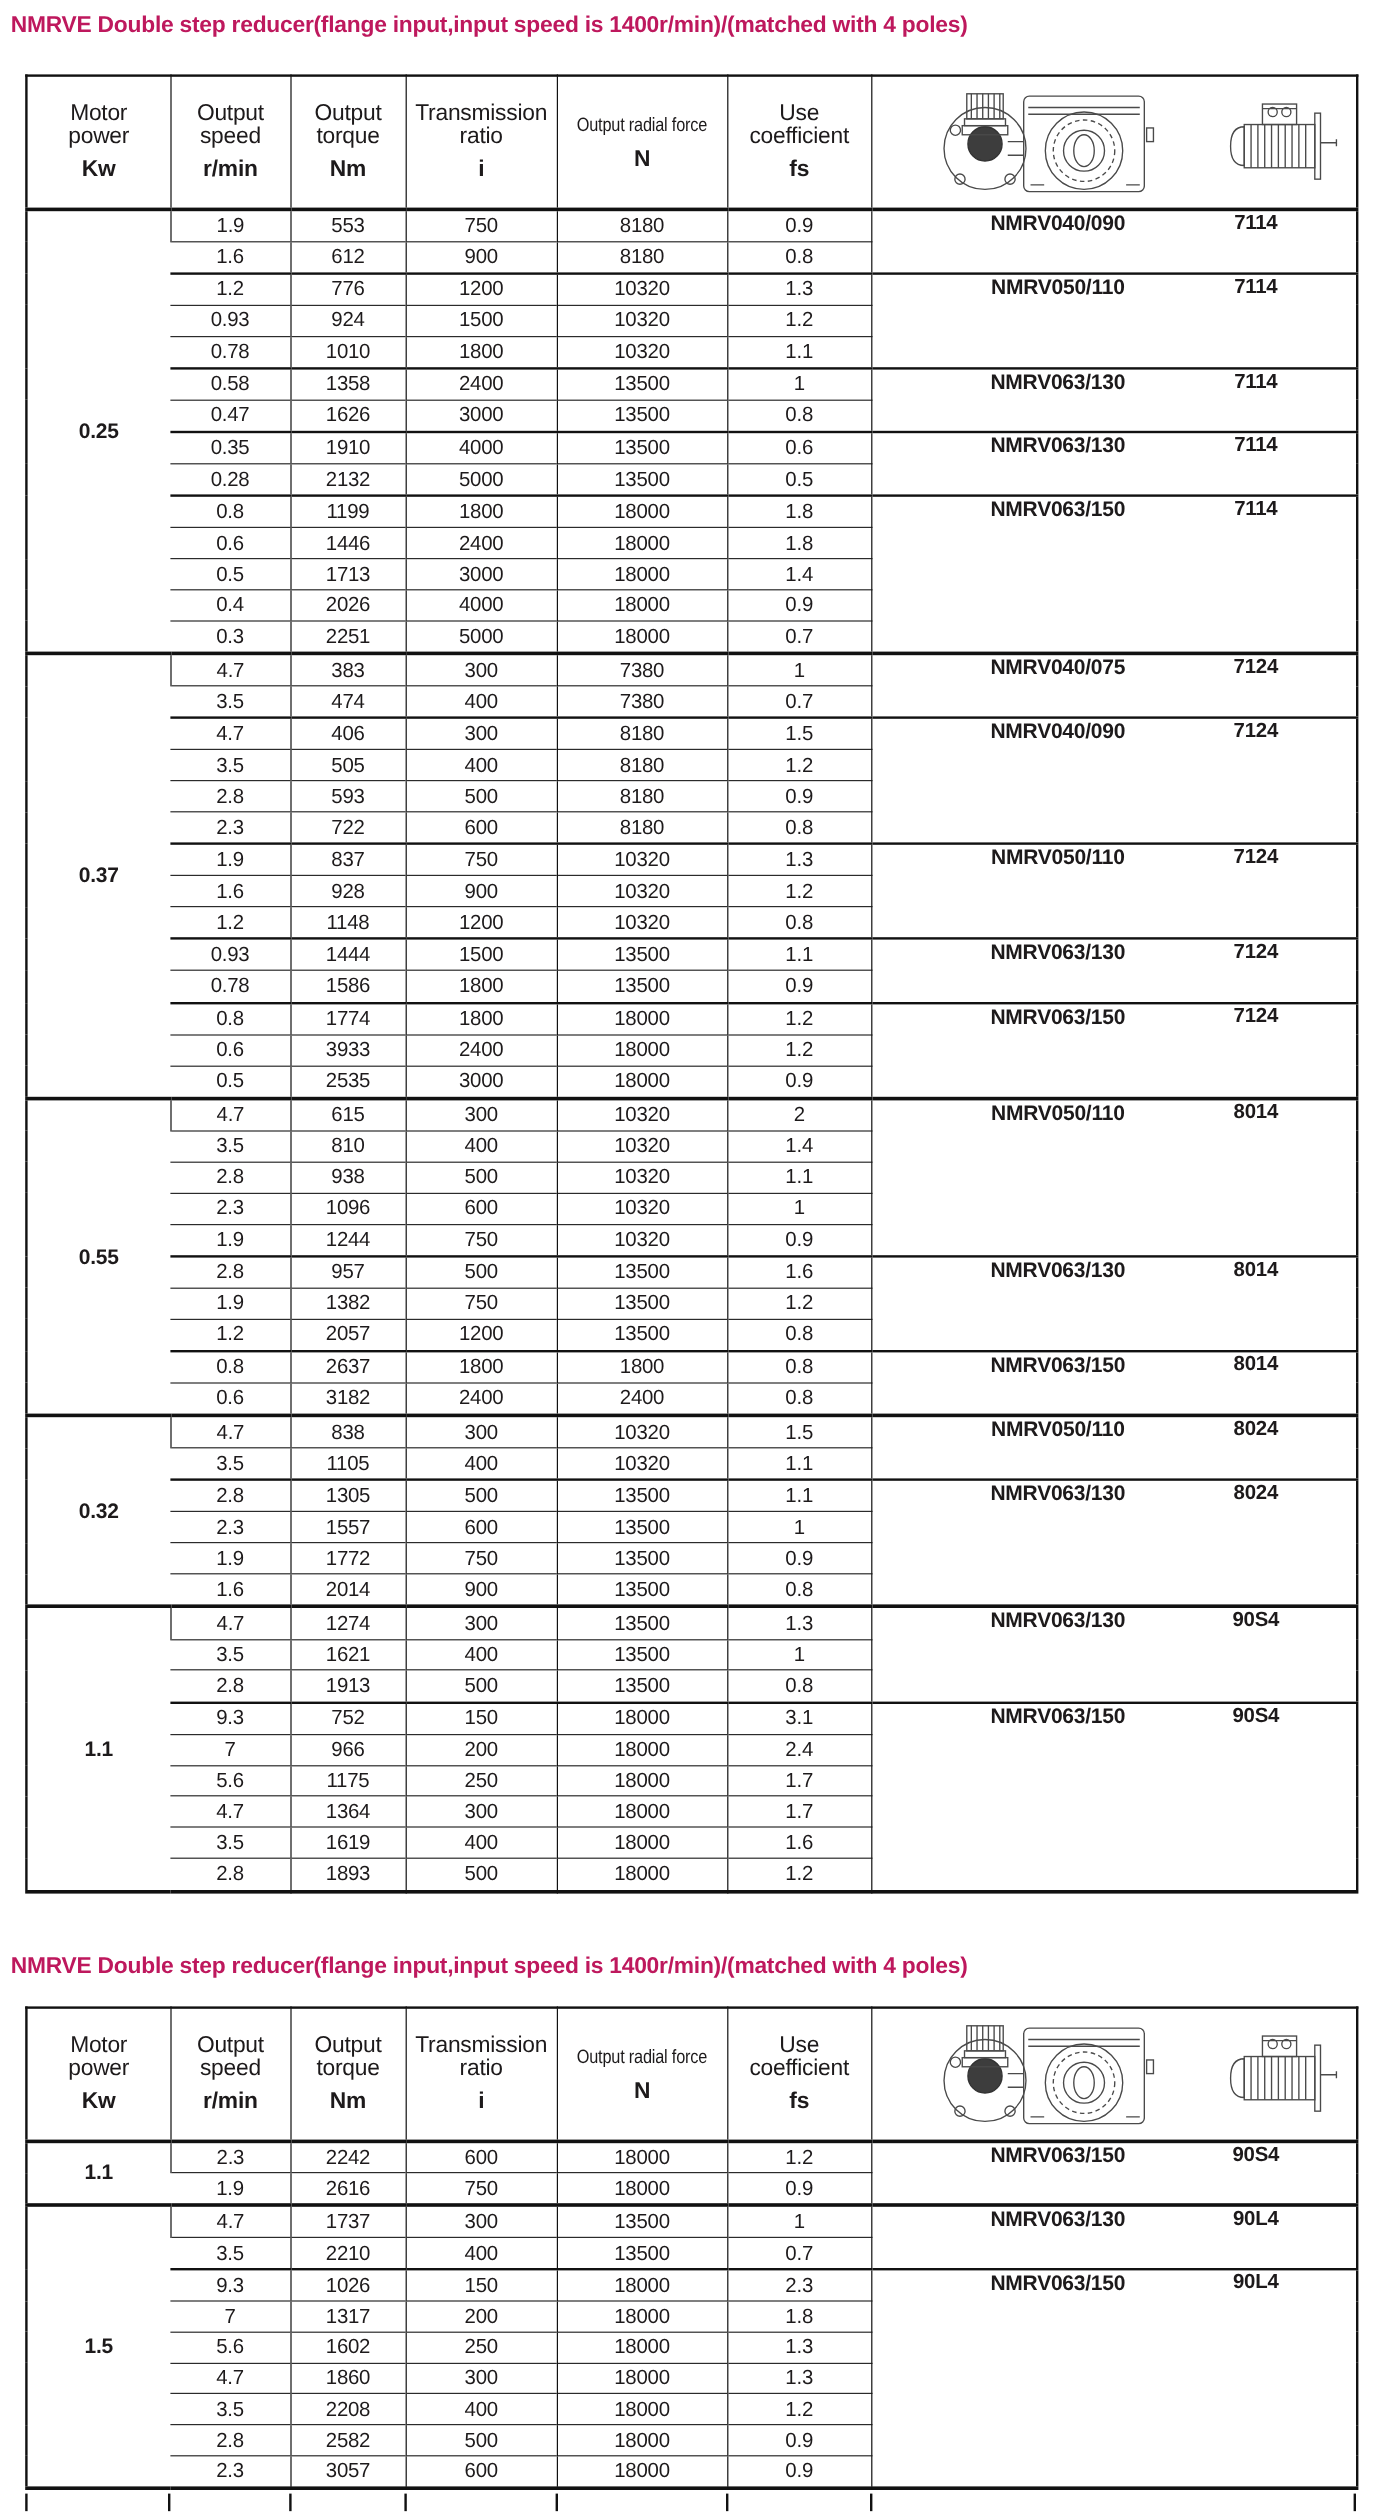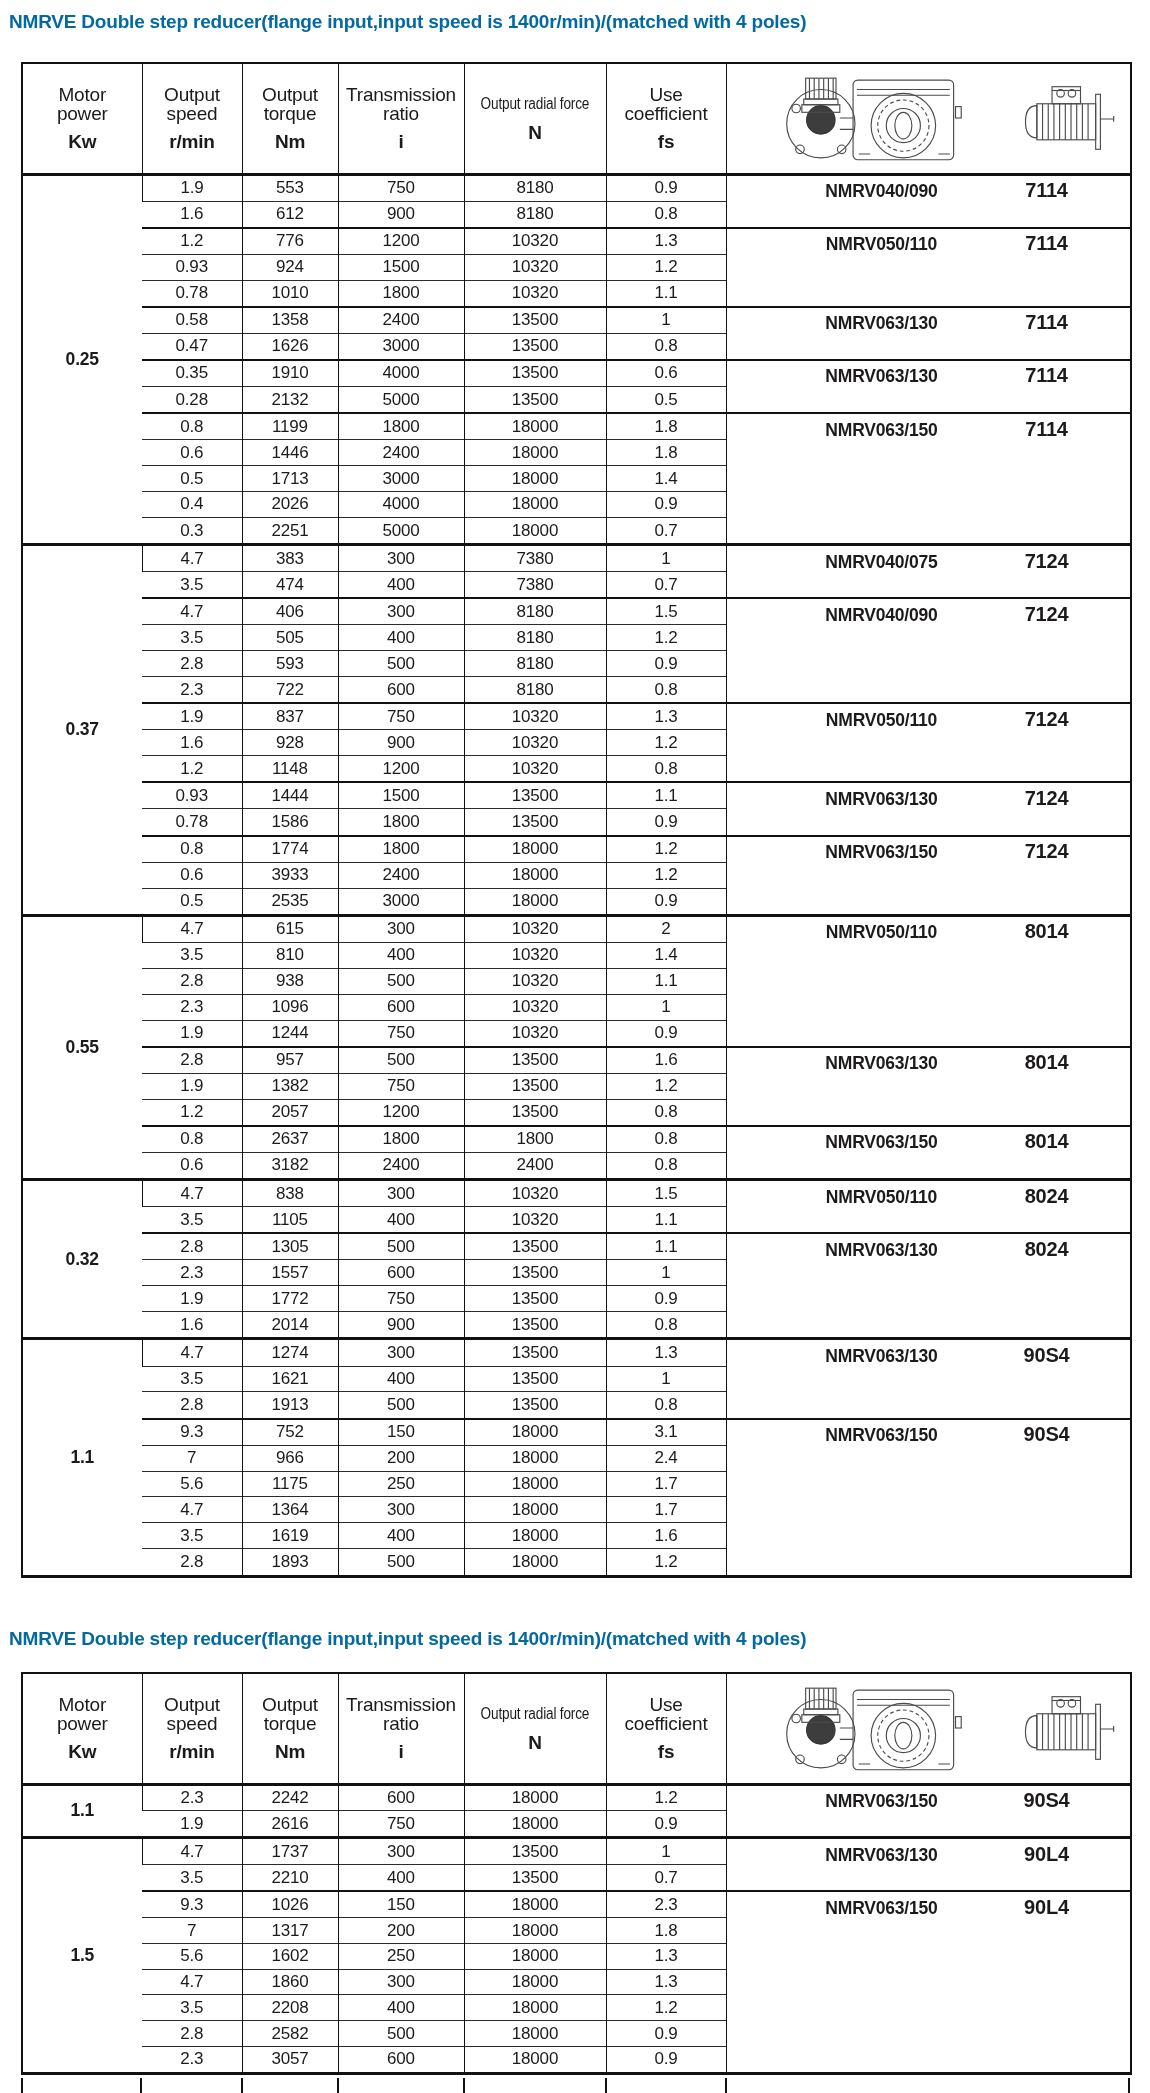--- a/index.html
+++ b/index.html
@@ -1,18 +1,18 @@
 <!DOCTYPE html>
 <html><head>
 <meta charset="utf-8">
 <style>
   html,body{margin:0;padding:0;background:#ffffff;}
   #page{position:relative;width:1150px;height:2093px;background:#fff;overflow:hidden;
         font-family:"Liberation Sans",sans-serif;color:#1d1a1b;}
-  .doc-title{position:absolute;left:9px;font-size:19px;font-weight:700;letter-spacing:-0.2px;color:#0369a1;white-space:nowrap;}
+  .doc-title{position:absolute;left:9px;font-size:19px;font-weight:700;letter-spacing:-0.2px;color:#be185d;white-space:nowrap;}
   #title1{top:11px;}
   #title2{top:1628px;}
 
   table.spec{position:absolute;left:21px;border-collapse:collapse;table-layout:fixed;width:1109px;
              font-size:17px;letter-spacing:-0.2px;}
   #tbl1{top:62px;height:1516px;}
   #tbl2{top:1672px;height:403px;}
   table.spec{border:2px solid #111;border-bottom-width:3px;}
 
   tr.hdr{height:111px;}
@@ -23,23 +23,23 @@
   .hl.cond{display:inline-block;transform:scaleX(0.85);font-size:16px;white-space:nowrap;}
   .hu{font-size:19px;font-weight:700;margin-top:9px;line-height:19px;}
 
   td{border-left:1.5px solid #111;padding:0;text-align:center;vertical-align:middle;}
   td:first-child{border-left:none;}
   tr.r-in td{border-top:1px solid #2b2b2b;}
   tr.r-model td{border-top:2px solid #111;}
   tr.r-power td{border-top:3px solid #111;}
   td.power-cell{font-weight:700;font-size:17.5px;}
   td.model-cell{vertical-align:top;}
-  .model-line{display:flex;align-items:flex-end;height:26.5px;}
+  .model-line{display:flex;align-items:flex-start;height:26.5px;}
   .model-name{display:inline-block;width:210px;margin-left:50px;text-align:center;font-weight:700;font-size:17.5px;}
-  .motor-code{display:inline-block;width:120px;margin-left:0px;text-align:center;font-weight:700;font-size:20px;}
+  .motor-code{display:inline-block;width:120px;margin-left:0px;text-align:center;font-weight:700;font-size:17px;}
 
   .drawings{display:flex;align-items:center;justify-content:flex-start;gap:46px;padding-left:54px;}
   .draw{display:block;}
 
   
   #bottom-strip{position:absolute;top:2078px;left:21px;width:1109px;height:15px;}
   #bottom-strip .vl{position:absolute;top:0;width:1.5px;height:15px;background:#111;}
 </style>
 </head>
 <body>

